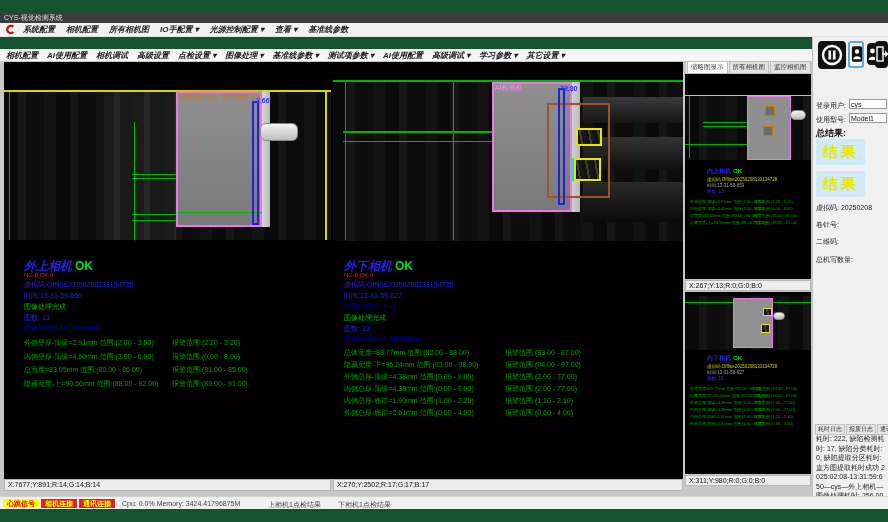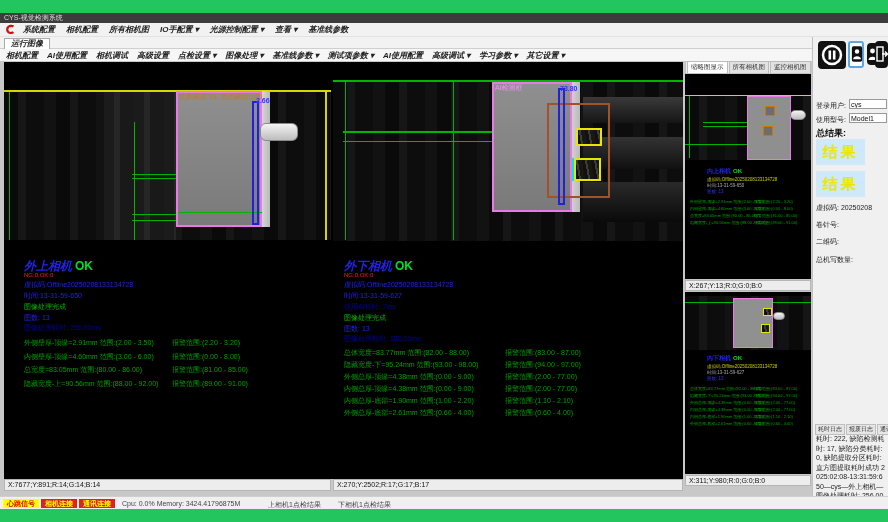--- a/index.html
+++ b/index.html
@@ -1,18 +1,18 @@
 <!DOCTYPE html>
 <html><head>
 <meta charset="utf-8">
 <style>
   * { margin:0; padding:0; box-sizing:border-box; }
   html,body { background:#ffffff; }
   body { font-family:"Liberation Sans", sans-serif; }
-  .window { position:relative; width:888px; height:522px; background:#22c55e; overflow:hidden; }
+  .window { position:relative; width:888px; height:522px; background:#14532d; overflow:hidden; }
 
   
   .titlebar { position:absolute; left:0; top:13px; width:888px; height:10px; background:#3c3c3c; color:#dddddd; font-size:7px; line-height:10px; padding-left:4px; }
   .menubar { position:absolute; left:0; top:23px; width:888px; height:14px; background:#f2f2f2; border-bottom:1px solid #e2e2e2; display:flex; align-items:center; }
   .logo { width:13px; height:13px; margin:0 6px 0 4px; }
   .menu-item, .tool-item { font-size:8px; font-weight:bold; font-style:italic; color:#222; margin-right:11px; white-space:nowrap; cursor:default; }
   .tabrow { position:absolute; left:0; top:37px; width:888px; height:12px; background:#f2f2f2; border-bottom:1px solid #cfcfcf; }
   .tab { position:absolute; left:4px; top:1px; font-size:8px; font-weight:bold; font-style:italic; color:#222; background:#ffffff; border:1px solid #aaaaaa; border-bottom:none; padding:0 6px; height:11px; line-height:10px; }
   .toolbar { position:absolute; left:0; top:49px; width:812px; height:13px; background:#f6f6f6; border-bottom:1px solid #cfcfcf; display:flex; align-items:center; padding-left:6px; }
   .tool-item { margin-right:9px; }
@@ -104,23 +104,20 @@
     </svg>
     <span class="menu-item">系统配置</span>
     <span class="menu-item">相机配置</span>
     <span class="menu-item">所有相机图</span>
     <span class="menu-item">IO手配置 ▾</span>
     <span class="menu-item">光源控制配置 ▾</span>
     <span class="menu-item">查看 ▾</span>
     <span class="menu-item">基准线参数</span>
   </div>
 
-  <div class="tabrow">
-    <span class="tab">运行图像</span>
-  </div>
 
   <div class="toolbar">
     <span class="tool-item">相机配置</span>
     <span class="tool-item">AI使用配置</span>
     <span class="tool-item">相机调试</span>
     <span class="tool-item">高级设置</span>
     <span class="tool-item">点检设置 ▾</span>
     <span class="tool-item">图像处理 ▾</span>
     <span class="tool-item">基准线参数 ▾</span>
     <span class="tool-item">测试项参数 ▾</span>

